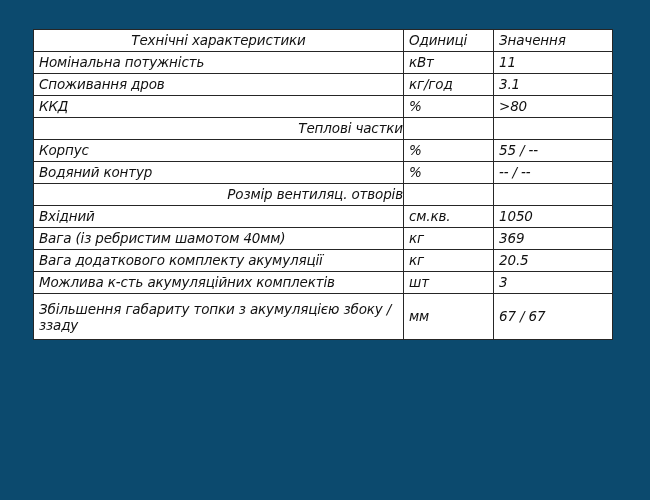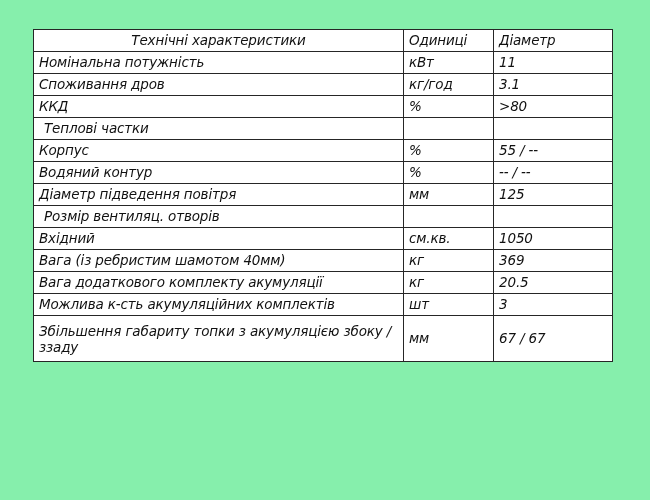--- a/index.html
+++ b/index.html
@@ -11,21 +11,21 @@
     width: 650px;
     height: 500px;
     overflow: hidden;
     font-family: "DejaVu Sans", sans-serif;
   }
 
   #spec-sheet {
     position: relative;
     width: 650px;
     height: 500px;
-    background: #86efac;
+    background: #0c4a6e;
   }
 
   
   .spec-table {
     position: absolute;
     left: 33px;
     top: 29px;
     width: 579px;
     border-collapse: collapse;
     table-layout: fixed;
@@ -55,20 +55,21 @@
 
   
   tr.head td.cell-name {
     text-align: center;
     padding-left: 0;
   }
 
   
   td.group {
     padding-left: 10px;
+    text-align: right;
   }
 
   
   tr.tall td {
     height: 44px;
   }
   tr.tall td.cell-name {
     white-space: normal;
     line-height: 1.22;
     padding-top: 1px;
@@ -85,21 +86,21 @@
     <colgroup>
       <col class="c-name">
       <col class="c-unit">
       <col class="c-value">
     </colgroup>
     <tbody id="table-body">
 
     <tr class="head">
           <td class="cell-name">Технічні характеристики</td>
           <td class="cell-unit">Одиниці</td>
-          <td class="cell-value">Діаметр</td>
+          <td class="cell-value">Значення</td>
         </tr>
         <tr>
           <td class="cell-name">Номінальна потужність</td>
           <td class="cell-unit">кВт</td>
           <td class="cell-value">11</td>
         </tr>
         <tr>
           <td class="cell-name">Споживання дров</td>
           <td class="cell-unit">кг/год</td>
           <td class="cell-value">3.1</td>
@@ -116,25 +117,20 @@
         </tr>
         <tr>
           <td class="cell-name">Корпус</td>
           <td class="cell-unit">%</td>
           <td class="cell-value">55 / --</td>
         </tr>
         <tr>
           <td class="cell-name">Водяний контур</td>
           <td class="cell-unit">%</td>
           <td class="cell-value">-- / --</td>
-        </tr>
-        <tr>
-          <td class="cell-name">Діаметр підведення повітря</td>
-          <td class="cell-unit">мм</td>
-          <td class="cell-value">125</td>
         </tr>
         <tr>
           <td class="cell-name group">Розмір вентиляц. отворів</td>
           <td class="cell-unit"></td>
           <td class="cell-value"></td>
         </tr>
         <tr>
           <td class="cell-name">Вхідний</td>
           <td class="cell-unit">см.кв.</td>
           <td class="cell-value">1050</td>

